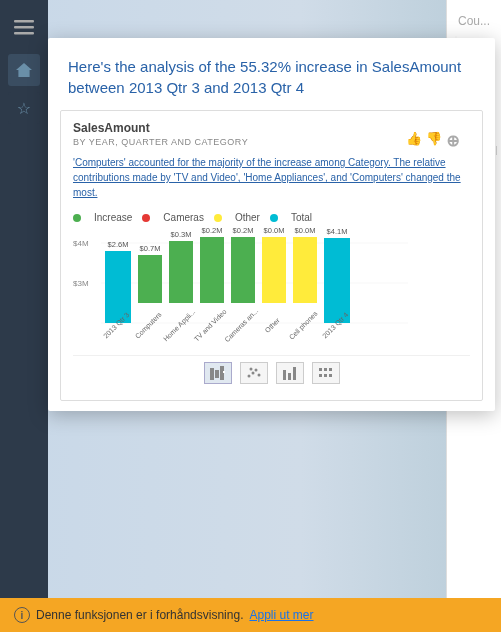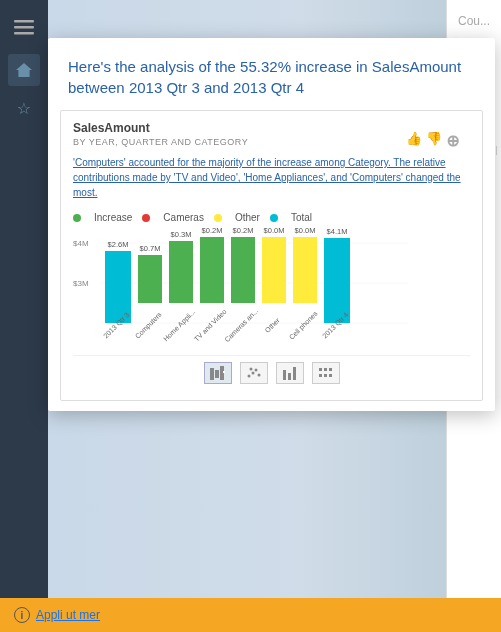--- a/index.html
+++ b/index.html
@@ -366,14 +366,15 @@
             </svg>
         </button>
       </div>
     </div>
   </div>
 
 </div>
 
 <div class="preview-bar">
   <div class="info-icon">i</div>
+  <span>Denne funksjonen er i forhåndsvisning.</span>
   <a href="#">Appli ut mer</a>
 </div>
 
 </body></html>

